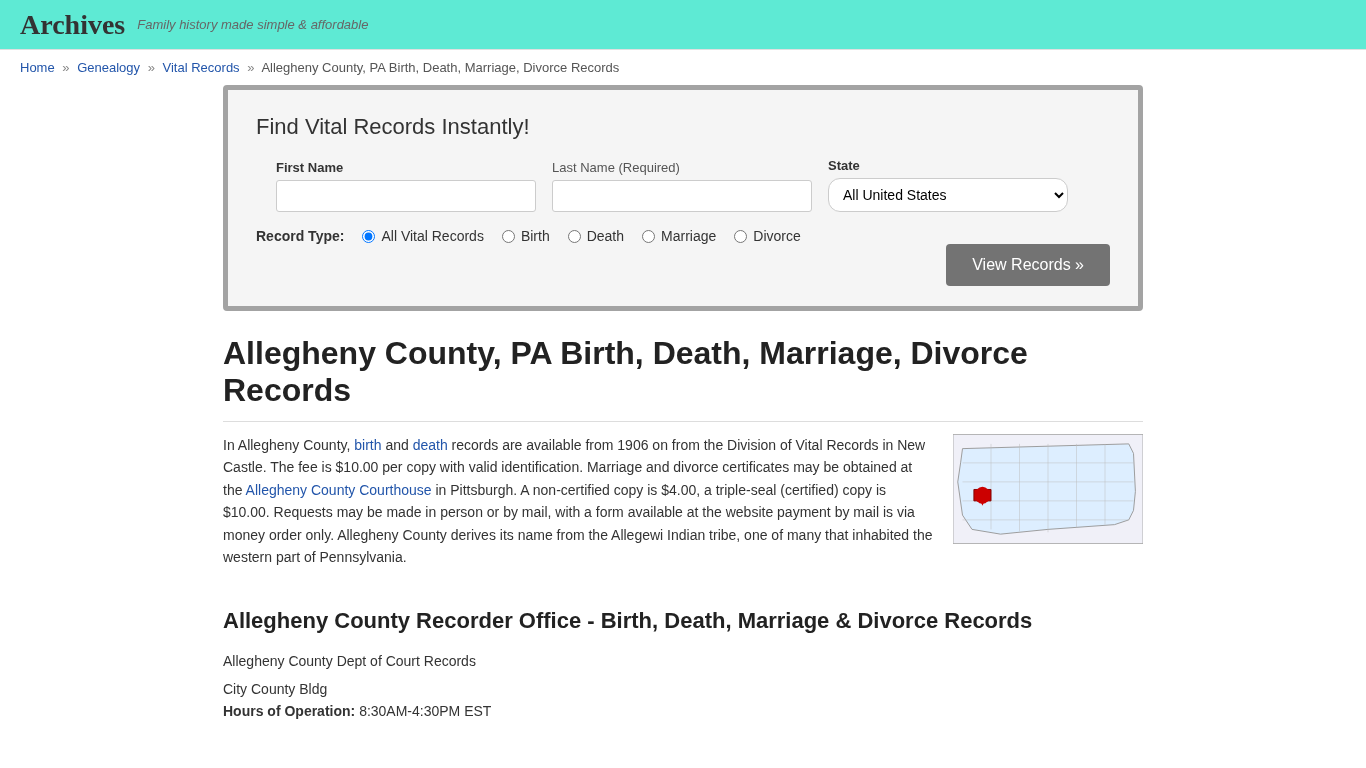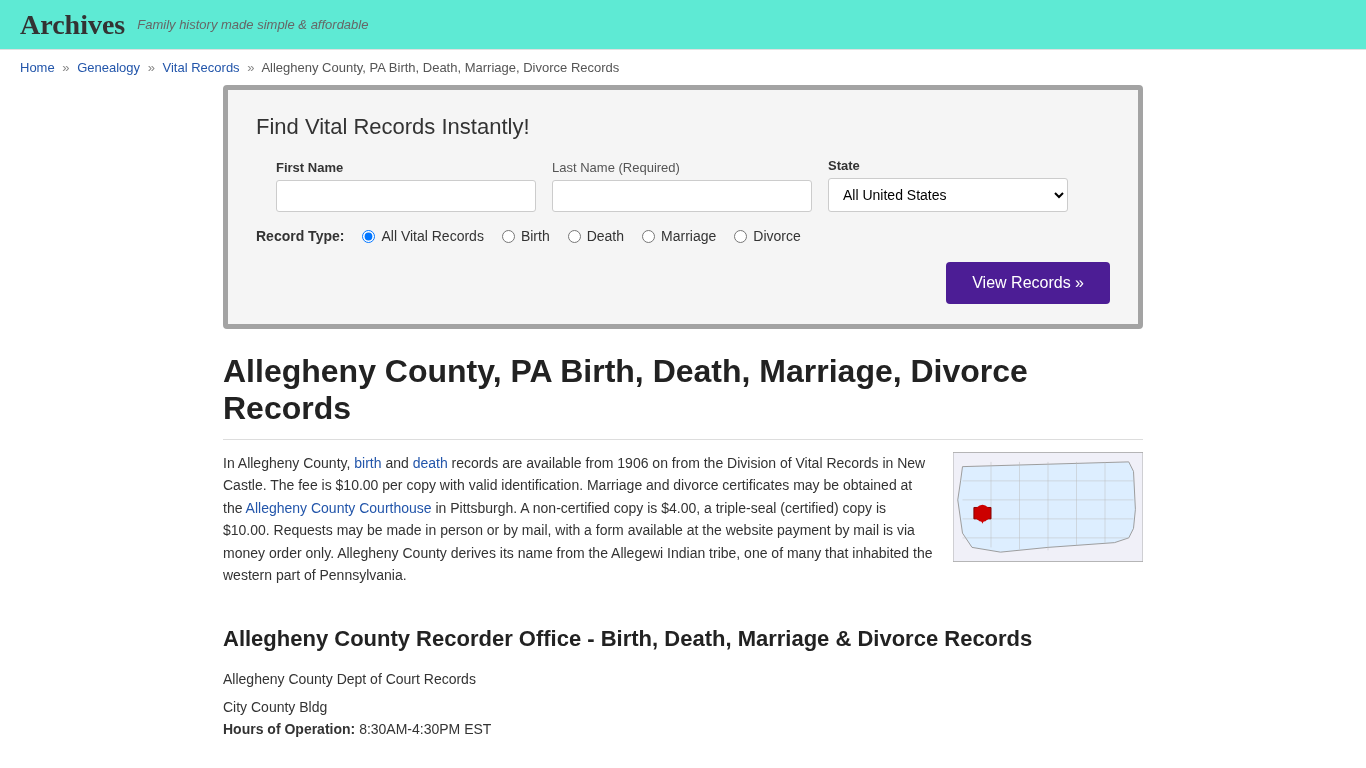--- a/index.html
+++ b/index.html
@@ -115,51 +115,50 @@
     .field-group input[type="text"] {
       border: 1px solid #ccc;
       border-radius: 3px;
       padding: 7px 10px;
       font-size: 14px;
       width: 260px;
       background: #fff;
     }
     .field-group select {
       border: 1px solid #ccc;
-      border-radius: 3px;
+      border-radius: 12px;
       padding: 7px 10px;
       font-size: 14px;
       width: 240px;
       background: #fff;
       cursor: pointer;
     }
     .record-type-row {
       display: flex;
       align-items: center;
       gap: 18px;
-      margin-bottom: 18px;
       flex-wrap: wrap;
     }
     .record-type-label {
       font-size: 14px;
       font-weight: bold;
       color: #333;
     }
     .radio-group {
       display: flex;
       align-items: center;
       gap: 6px;
       font-size: 14px;
       cursor: pointer;
     }
     .radio-group input[type="radio"] { cursor: pointer; }
     .view-records-btn {
       display: block;
       margin-left: auto;
-      background: #4c1d95;
+      background: #737373;
       color: #fff;
       border: none;
       padding: 12px 26px;
       border-radius: 4px;
       font-size: 16px;
       cursor: pointer;
     }
 
     
     .page-title {

